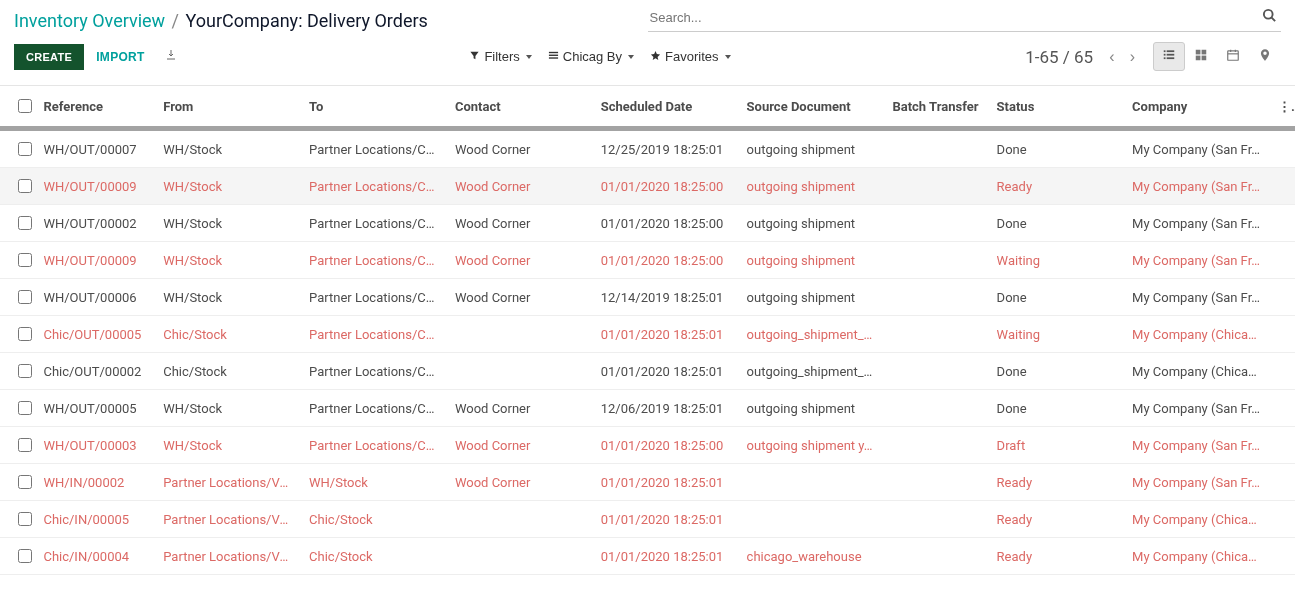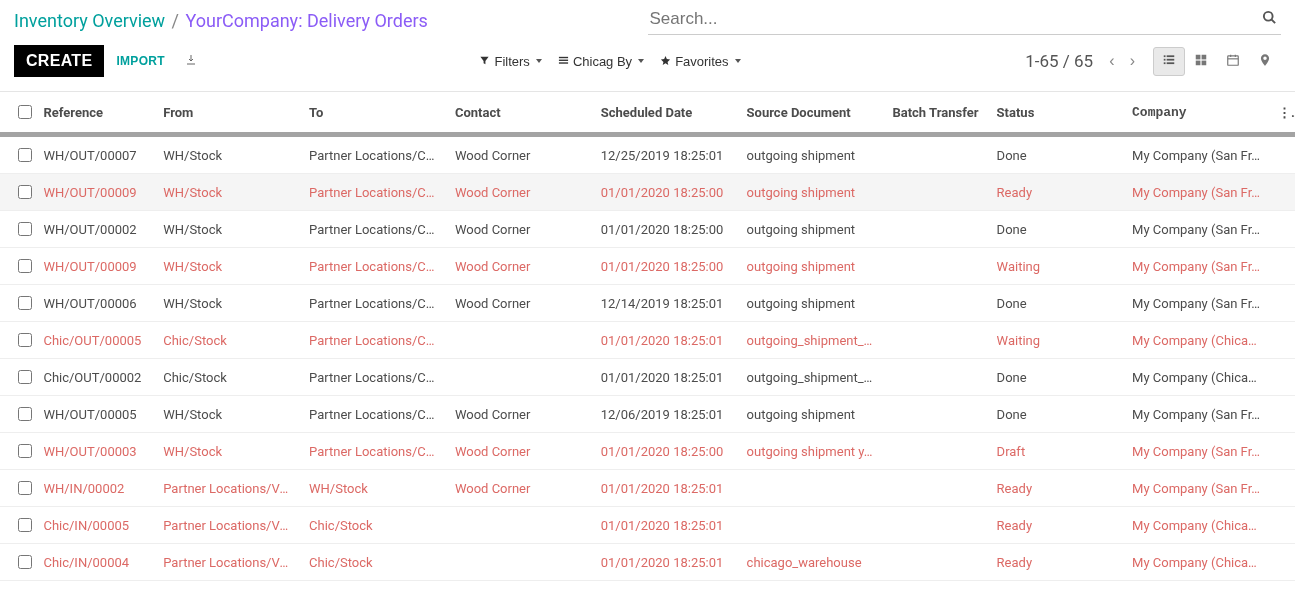--- a/index.html
+++ b/index.html
@@ -29,51 +29,51 @@
     flex: 1;
     font-size: 18px;
     color: #6f6f6f;
     padding-top: 2px;
   }
   .breadcrumb .bc-root {
     color: #00A09D;
     text-decoration: none;
   }
   .breadcrumb .bc-sep { color: #888; margin: 0 2px; }
-  .breadcrumb .bc-leaf { color: #8b5cf6; }
+  .breadcrumb .bc-leaf { color: #0f172a; }
   .search-wrap {
     flex: 1;
     display: flex;
     align-items: center;
     border-bottom: 1px solid #ccc;
     padding-bottom: 4px;
   }
   .search-input {
     flex: 1;
     border: none;
     outline: none;
-    font-size: 17px;
+    font-size: 13px;
     background: transparent;
     color: #8b5cf6;
   }
   .search-icon { color: #666; font-size: 15px; padding: 0 4px; cursor: pointer; }
 
   
   .controlbar {
     display: flex;
     align-items: center;
     padding: 10px 14px 14px 14px;
     border-bottom: 1px solid #e5e5e5;
   }
   .btn-create {
-    background: #000000;
+    background: #14532d;
     color: #fff;
     border: none;
     font-weight: 600;
-    font-size: 16px;
+    font-size: 11px;
     padding: 7px 12px;
     cursor: pointer;
     letter-spacing: 0.3px;
   }
   .btn-import {
     color: #00A09D;
     background: none;
     border: none;
     font-weight: 700;
     font-size: 12px;
@@ -181,21 +181,21 @@
 
   
   .col-ref { width: 115px; }
   .col-from { width: 140px; }
   .col-to { width: 140px; }
   .col-contact { width: 140px; }
   .col-date { width: 140px; }
   .col-src { width: 140px; }
   .col-batch { width: 100px; }
   .col-status { width: 130px; }
-  .col-company { width: 140px; font-family: Liberation Mono, monospace; }
+  .col-company { width: 140px; }
 
   
   .scroll-area::-webkit-scrollbar { width: 14px; }
   .scroll-area::-webkit-scrollbar-track { background: #f0f0f0; }
   .scroll-area::-webkit-scrollbar-thumb { background: #c7c7c7; }
 </style>
 </head>
 <body>
 
 <div class="scroll-area">

